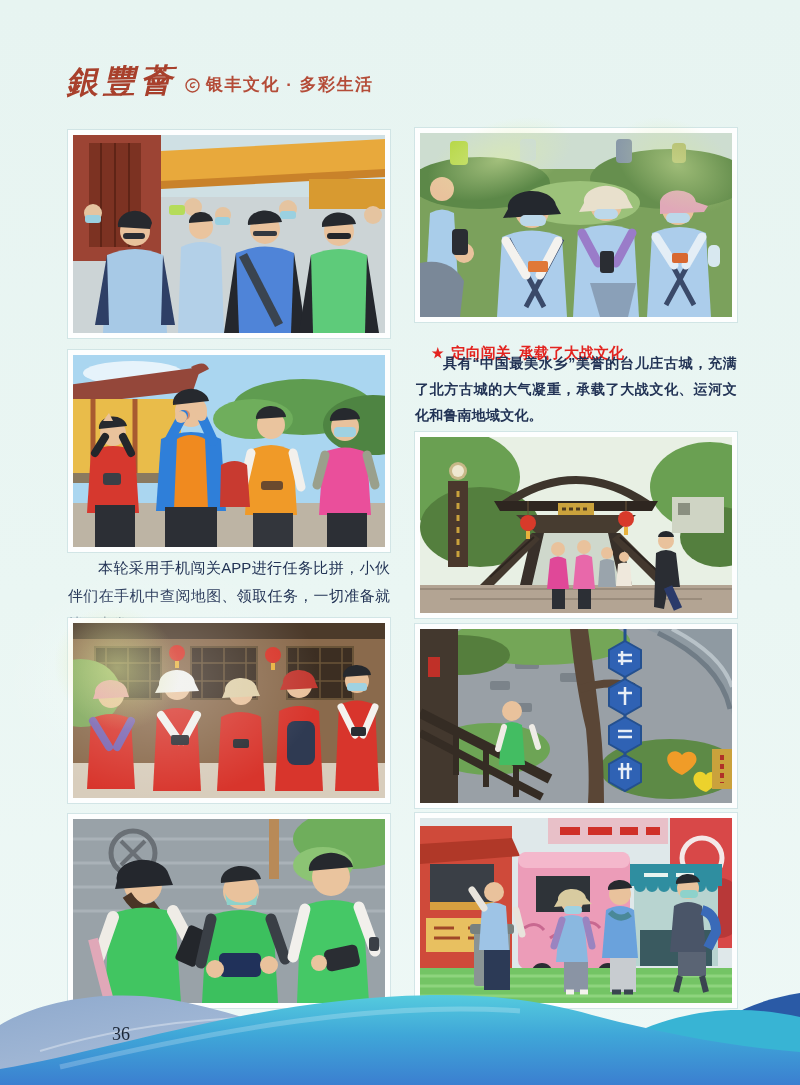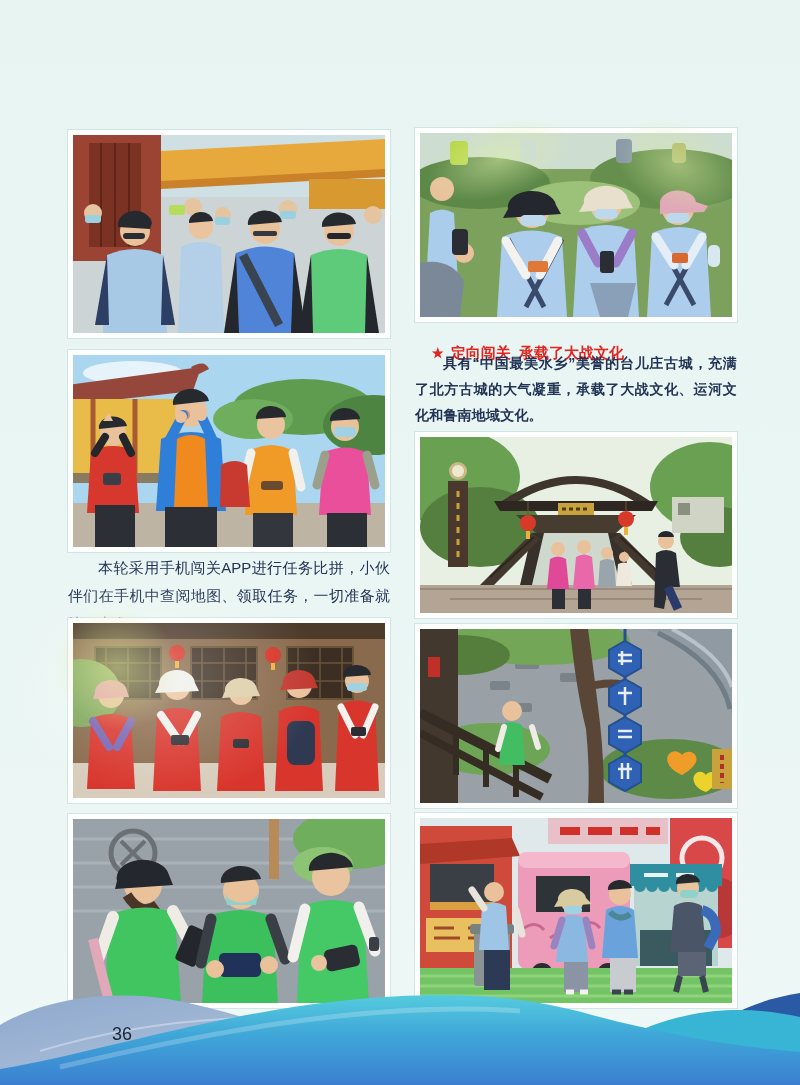--- a/index.html
+++ b/index.html
@@ -19,37 +19,47 @@
   
   .body-text{position:absolute;margin:0;color:#223355;text-indent:2em;text-align:justify;}
   .left-par{left:68px;top:554px;width:322px;font-size:15px;line-height:28px;}
   .right-par{left:415px;top:350px;width:322px;font-size:14px;line-height:26px;letter-spacing:.2px;font-weight:bold;}
   .section-title{position:absolute;left:415px;top:327px;width:322px;margin:0;
         font-size:15px;font-weight:bold;color:#e32420;text-indent:2em;white-space:pre-wrap;}
   .section-title .star{font-size:12px;margin-right:7px;position:relative;top:-1px;}
   
   .waves{position:absolute;left:0;bottom:0;width:800px;height:96px;z-index:5;}
   .page-number{position:absolute;left:112px;top:1024px;z-index:6;
-        font-family:Liberation Sans, sans-serif;font-size:18px;color:#1b2534;}
+        font-family:Liberation Serif, serif;font-size:18px;color:#1b2534;}
   
   .overlay{position:absolute;pointer-events:none;z-index:4;border-radius:50%;}
   .ov1{left:425px;top:122px;width:150px;height:74px;transform:rotate(-18deg);
        background:radial-gradient(closest-side,rgba(222,238,168,.55),rgba(222,238,168,0));}
   .ov2{left:612px;top:122px;width:130px;height:86px;transform:rotate(26deg);
        background:radial-gradient(closest-side,rgba(214,232,160,.5),rgba(214,232,160,0));}
   .ov3{left:52px;top:608px;width:130px;height:120px;transform:rotate(38deg);
        background:radial-gradient(closest-side,rgba(222,230,150,.55),rgba(222,230,150,0));}
   .ov4{left:0px;top:560px;width:320px;height:240px;
        background:radial-gradient(closest-side,rgba(255,255,255,.28),rgba(255,255,255,0));}
 </style>
 </head>
 <body>
 
 <div class="page">
 
+  <header class="masthead">
+    <span class="logo-calligraphy">銀豐薈</span>
+    <span class="logo-mark">
+      <svg width="15" height="15" viewBox="0 0 15 15" aria-hidden="true">
+        <circle cx="7.5" cy="7.5" r="6.5" fill="none" stroke="#b24c38" stroke-width="1.4"></circle>
+        <path d="M10.5,5 C8,4 5,5.5 5.5,8 C6,10 9,10 9.5,8" fill="none" stroke="#b24c38" stroke-width="1.3"></path>
+      </svg>
+    </span>
+    <span class="tagline">银丰文化 · 多彩生活</span>
+  </header>
 
   <figure class="photo" style="left:68px;top:130px;" aria-label="队员身穿蓝绿马甲在古建筑前集合">
     <svg width="312" height="198" viewBox="0 0 312 198">
       <rect width="312" height="198" fill="#ccd4d6"></rect>
       <rect x="0" y="0" width="312" height="62" fill="#cfe0e4"></rect>
       <rect x="0" y="0" width="88" height="126" fill="#9c4434"></rect>
       <rect x="16" y="8" width="52" height="104" fill="#7c3222"></rect>
       <line x1="28" y1="8" x2="28" y2="112" stroke="#5f2416" stroke-width="2"></line>
       <line x1="42" y1="8" x2="42" y2="112" stroke="#5f2416" stroke-width="2"></line>
       <line x1="56" y1="8" x2="56" y2="112" stroke="#5f2416" stroke-width="2"></line>

